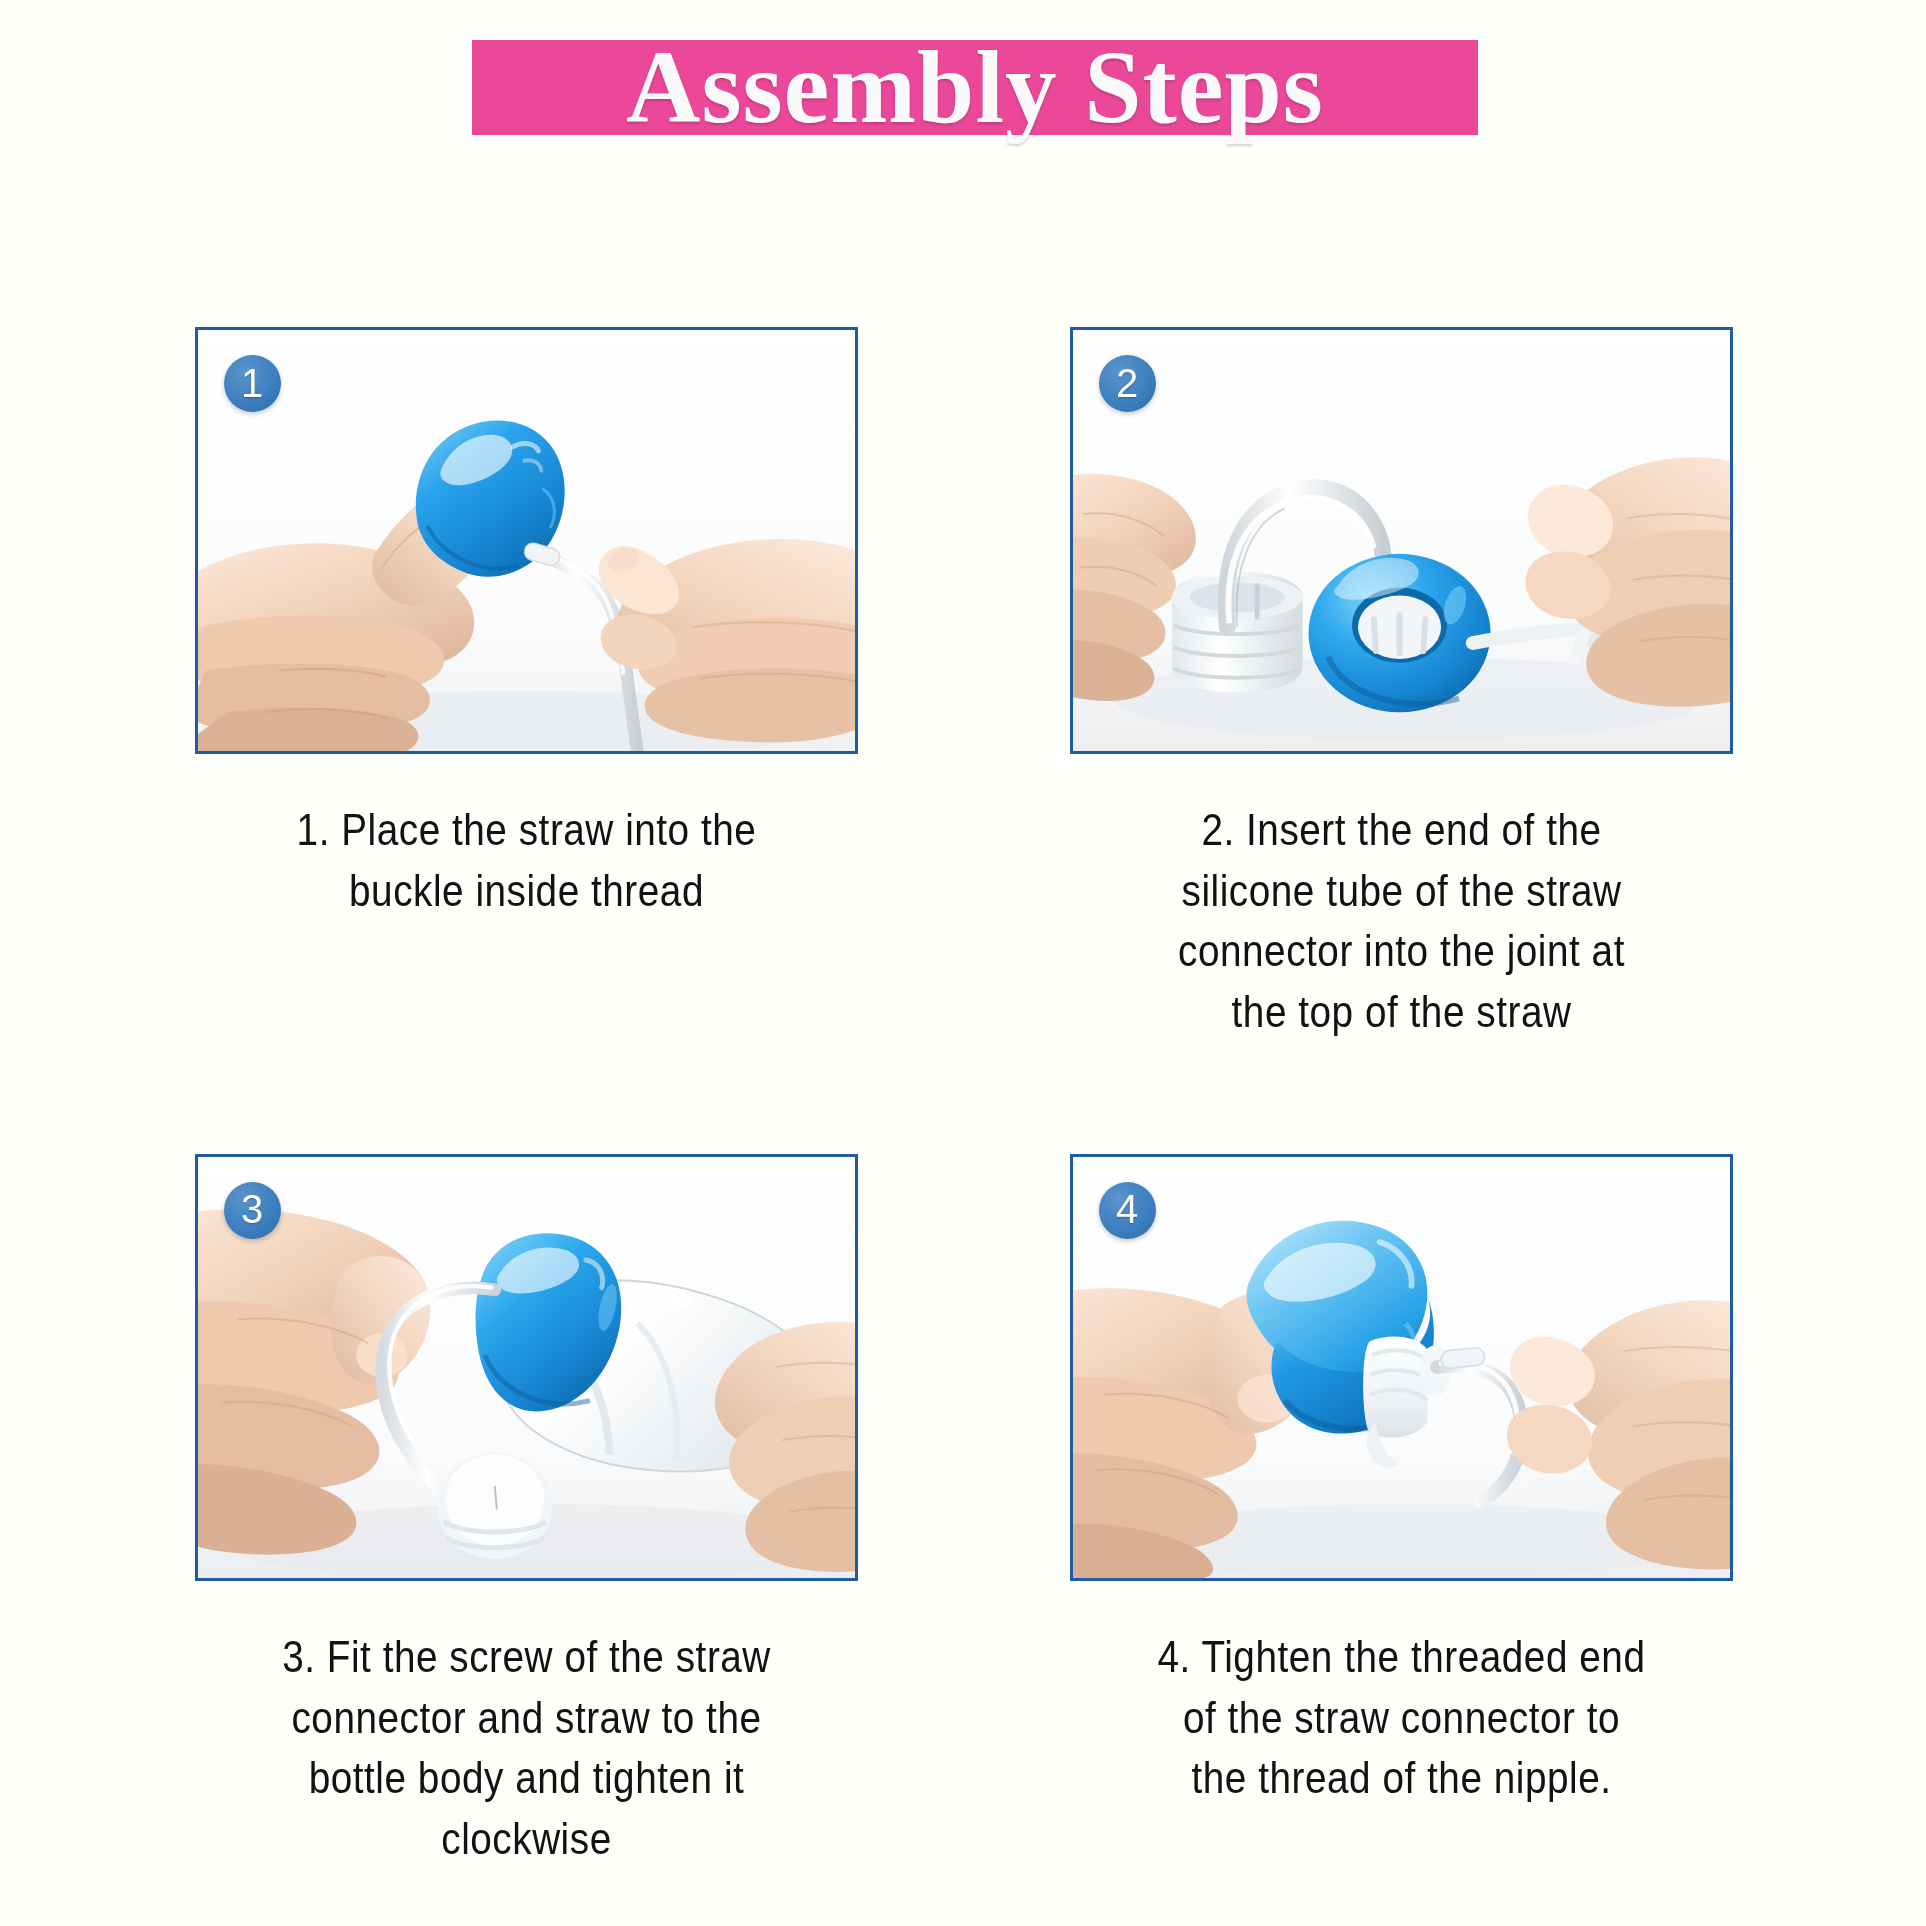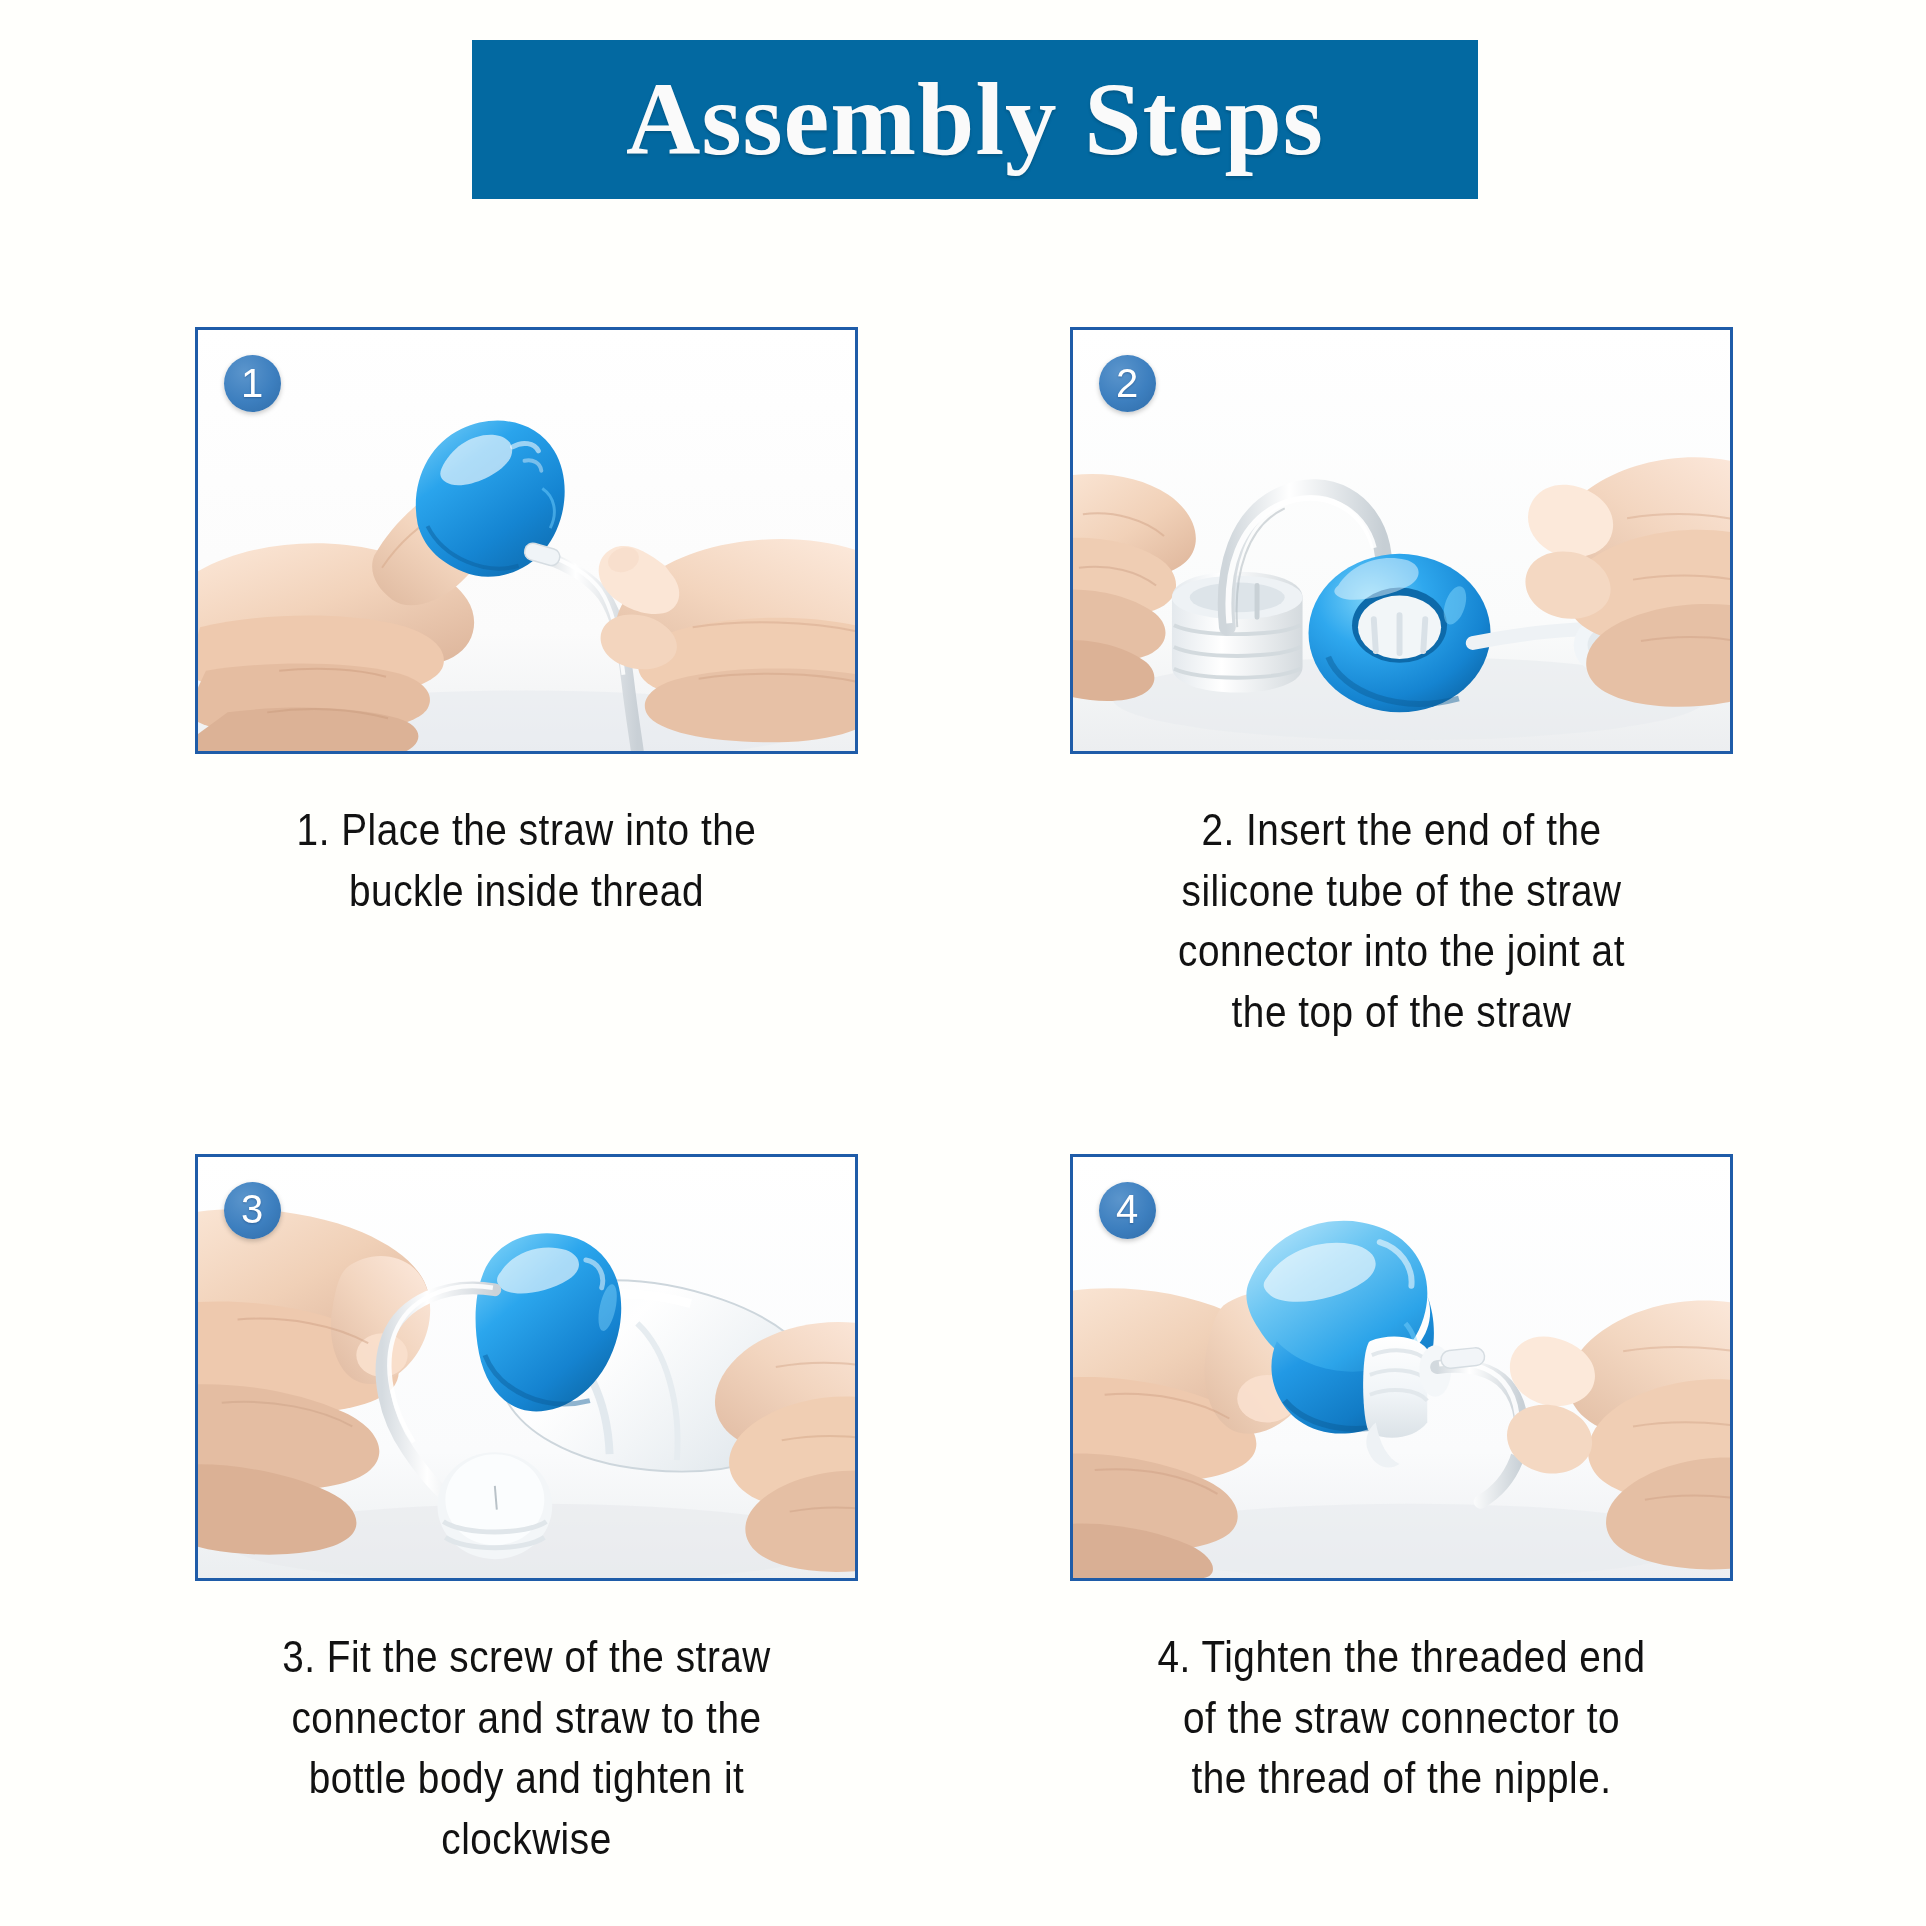--- a/index.html
+++ b/index.html
@@ -22,22 +22,22 @@
     left: 0;
     top: 40px;
     width: 1927px;
     height: 129px;
   }
   .banner {
     position: absolute;
     left: 472px;
     top: 0;
     width: 1006px;
-    height: 159px;
-    background: #0369a1;
+    height: 95px;
+    background: #ec4899;
     display: flex;
     align-items: center;
     justify-content: center;
   }
   .banner-title {
     font-family: "Liberation Serif", "DejaVu Serif", serif;
     font-weight: bold;
     font-size: 103px;
     color: #fafafa;
     letter-spacing: 1px;

